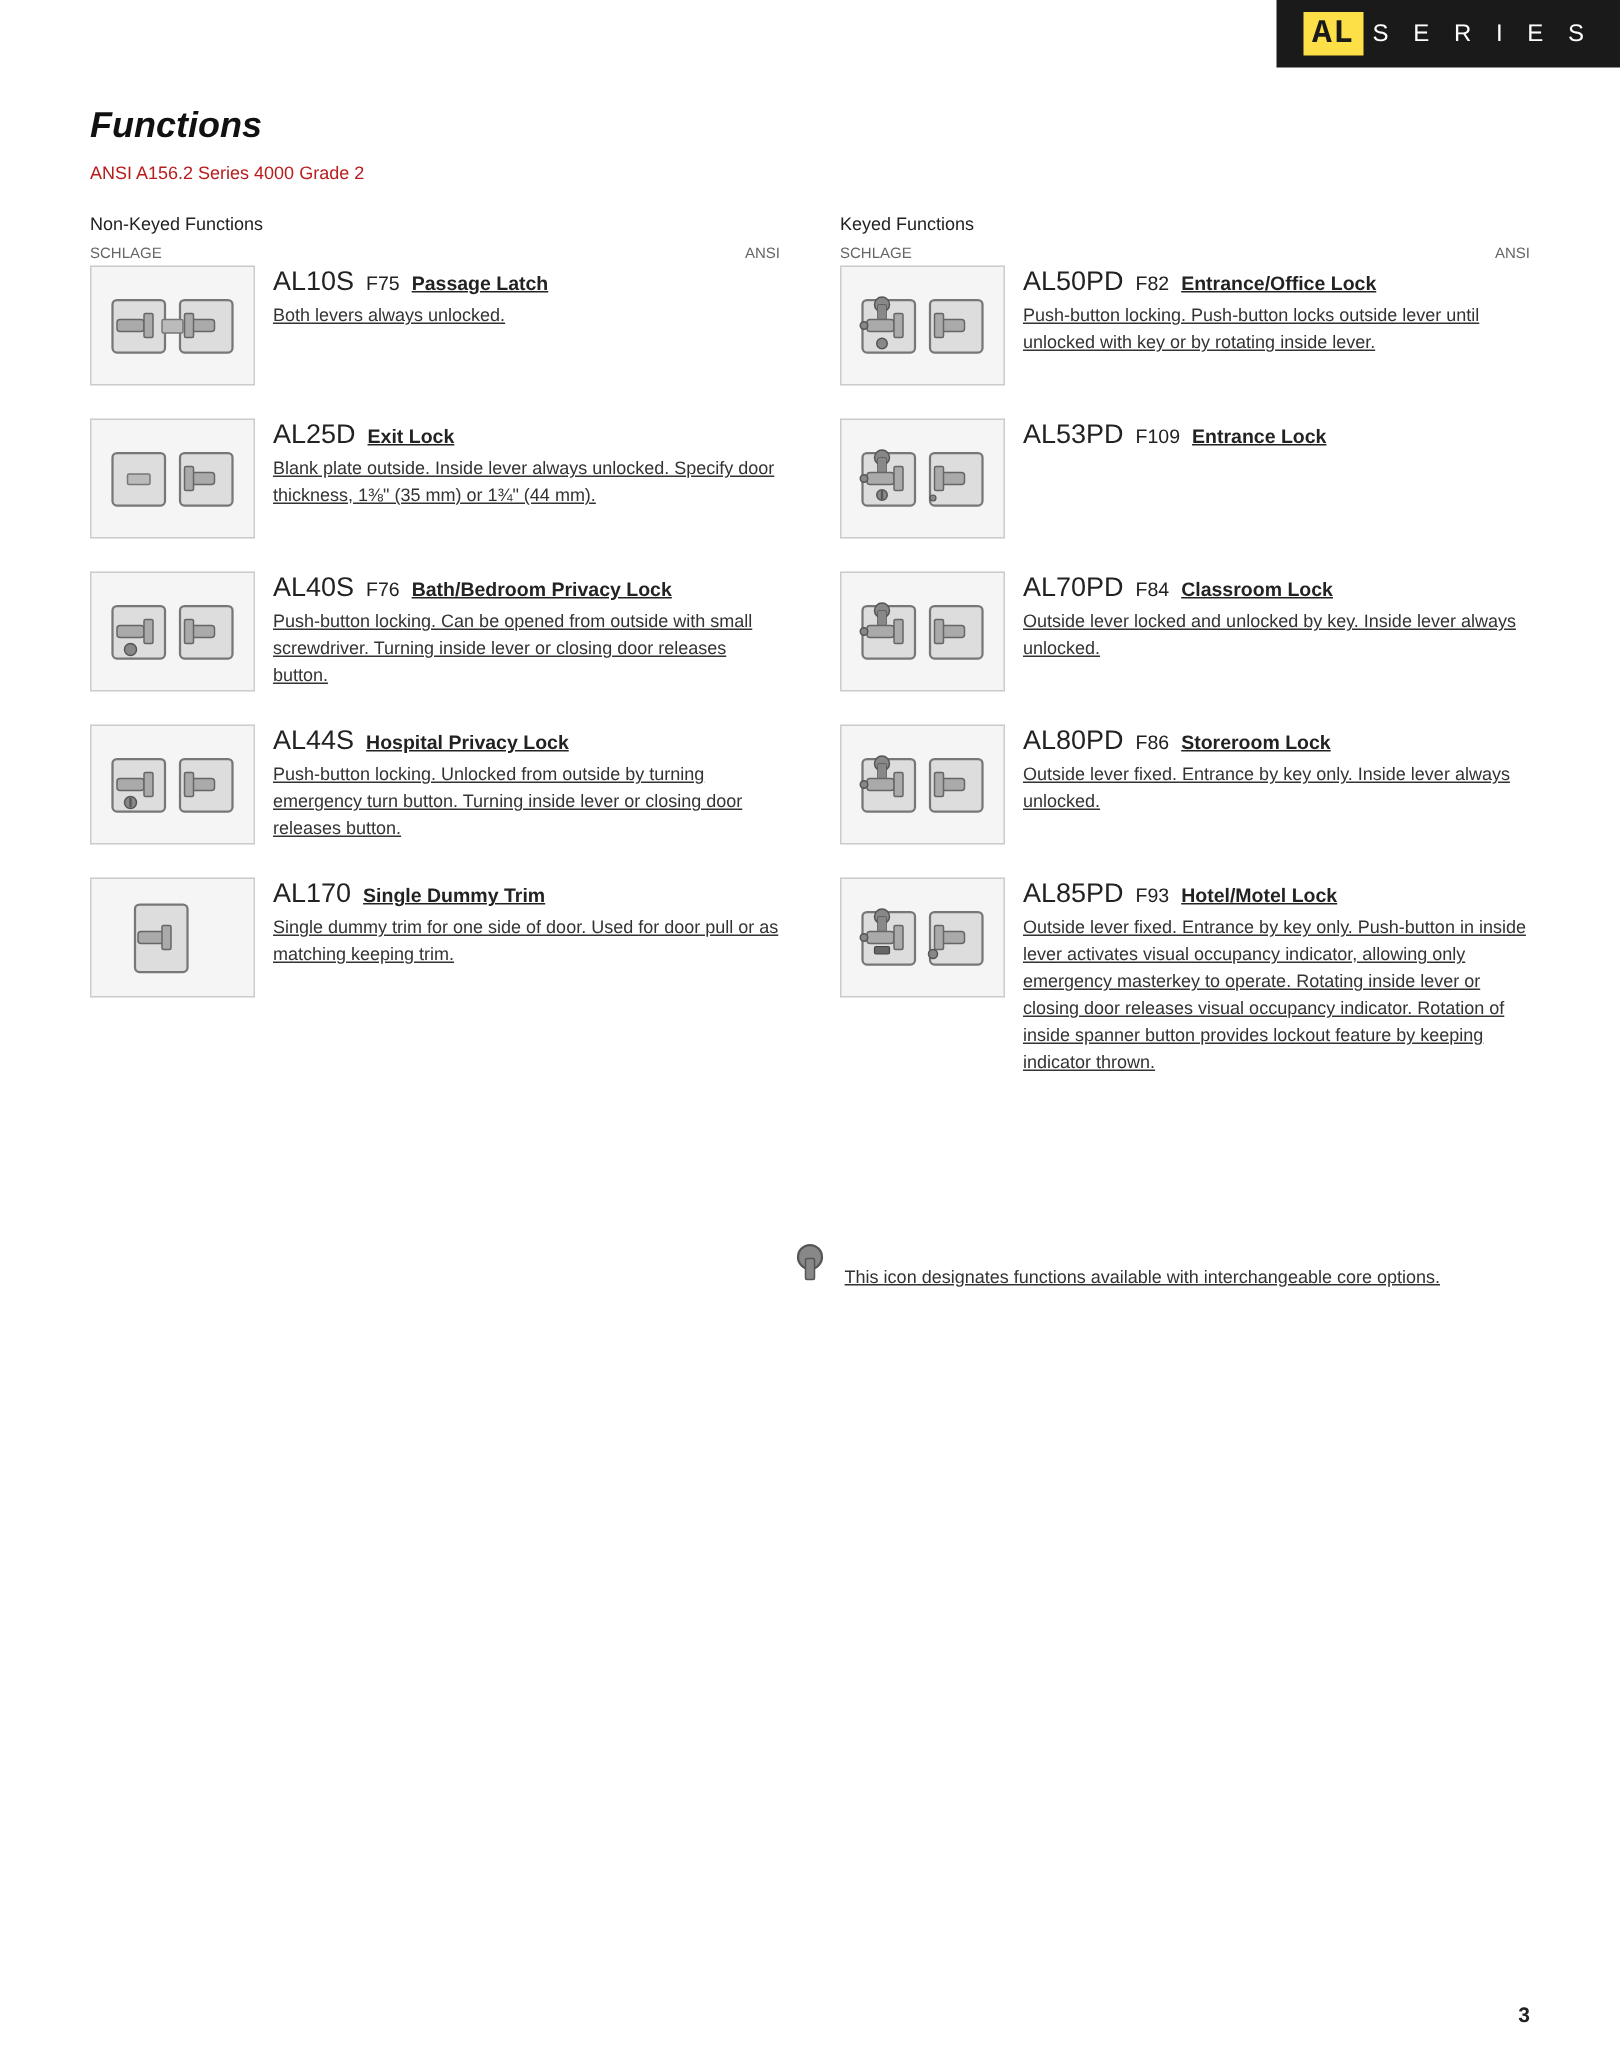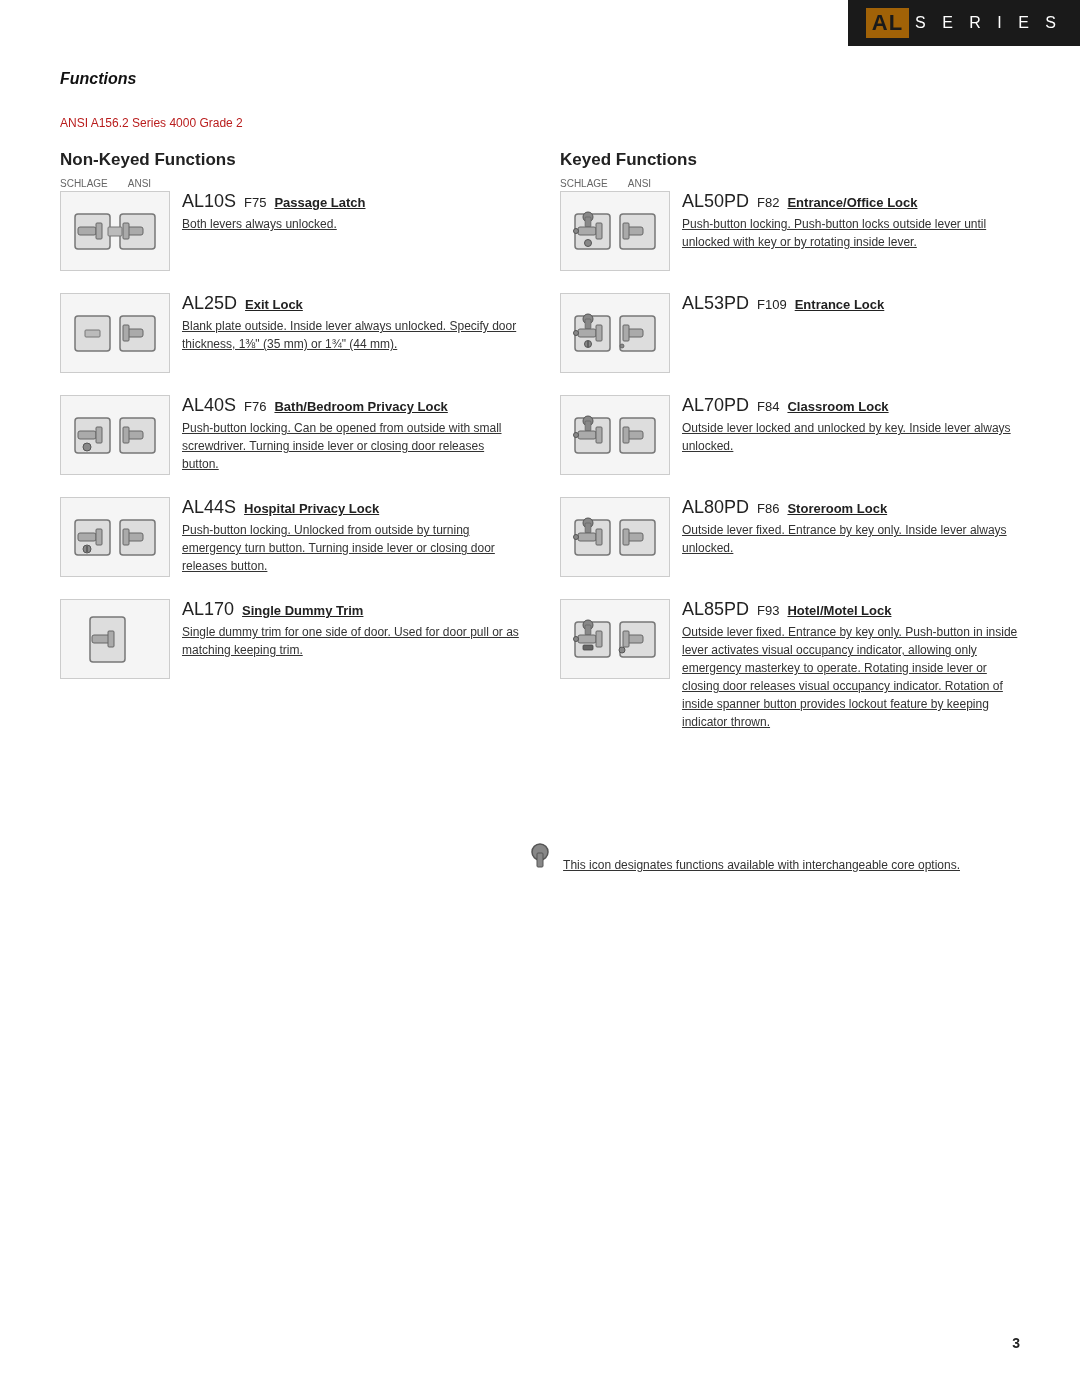--- a/index.html
+++ b/index.html
@@ -17,76 +17,78 @@
     .header-bar {
       position: absolute;
       top: 0; right: 0;
       background: #1a1a1a;
       padding: 8px 18px;
       display: flex;
       align-items: center;
       gap: 6px;
     }
     .header-al {
-      background: #a16207;
+      background: #fde047;
       color: #1a1a1a;
       font-weight: 900;
       font-size: 22px;
       padding: 2px 6px;
       letter-spacing: 1px;
+      font-family: Liberation Mono, monospace;
     }
     .header-series {
       color: #fff;
       font-size: 16px;
       font-weight: 300;
       letter-spacing: 6px;
     }
 
     
     .page {
       padding: 50px 60px 60px 60px;
       padding-top: 70px;
     }
 
     .page-title {
       font-style: italic;
-      font-size: 16px;
+      font-size: 24px;
       font-weight: bold;
-      margin-bottom: 28px;
+      margin-bottom: 10px;
       color: #111;
     }
 
     .ansi-note {
       font-size: 12px;
       color: #b91c1c;
       margin-bottom: 20px;
     }
 
     
     .columns {
       display: flex;
       gap: 40px;
     }
     .column {
       flex: 1;
     }
 
     .section-heading {
-      font-weight: bold;
-      font-size: 17px;
+      font-weight: normal;
+      font-size: 12px;
       margin-bottom: 8px;
       border-bottom: none;
     }
 
     .label-row {
       display: flex;
       gap: 20px;
       font-size: 10px;
       color: #666;
       margin-bottom: 2px;
+      justify-content: space-between;
     }
 
     
     .fn-item {
       display: flex;
       gap: 12px;
       margin-bottom: 22px;
       align-items: flex-start;
     }
     .fn-image {

